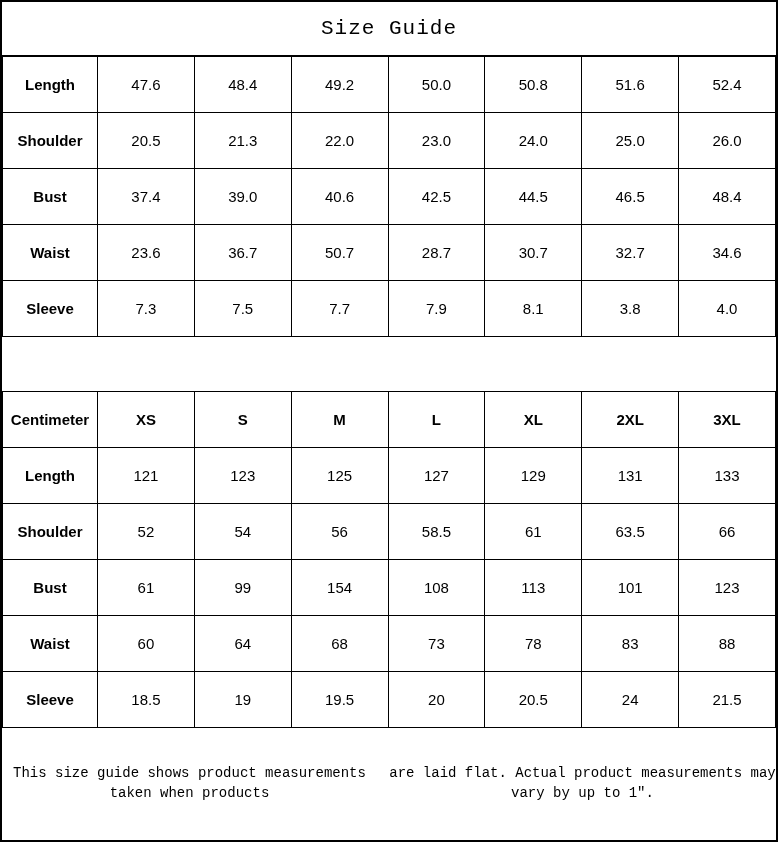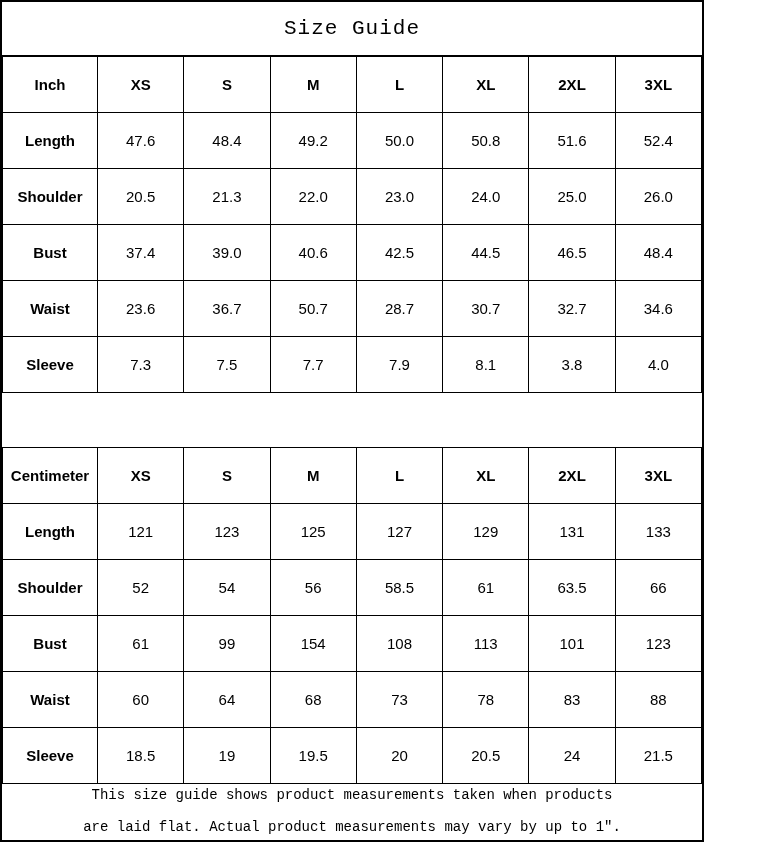--- a/index.html
+++ b/index.html
@@ -1,21 +1,21 @@
 <!DOCTYPE html>
 <html><head>
 <meta charset="utf-8">
 <style>
   html, body {
     margin: 0;
     padding: 0;
     background: #ffffff;
   }
   .sheet {
-    width: 704px;
+    width: 778px;
     height: 842px;
     box-sizing: border-box;
     border: 2px solid #000000;
     background: #ffffff;
     color: #000000;
     display: flex;
     flex-direction: column;
     font-family: "Liberation Sans", sans-serif;
   }
   .title-bar {
@@ -48,21 +48,21 @@
   }
   table.size-table td {
     font-weight: normal;
   }
   .spacer-row {
     flex: 0 0 54px;
   }
   .footer-note {
     flex: 1 1 auto;
     display: flex;
-    flex-direction: column;
+    flex-direction: row;
     align-items: center;
     justify-content: center;
     font-family: "Liberation Mono", "DejaVu Sans Mono", monospace;
     font-size: 14px;
     line-height: 1.4;
     text-align: center;
     gap: 12px;
   }
 </style>
 </head>
@@ -77,30 +77,20 @@
       <col style="width:95px">
       <col>
         <col>
         <col>
         <col>
         <col>
         <col>
         <col>
     </colgroup>
     <tbody>
-      <tr>
-        <th>Inch</th>
-        <th>XS</th>
-        <th>S</th>
-        <th>M</th>
-        <th>L</th>
-        <th>XL</th>
-        <th>2XL</th>
-        <th>3XL</th>
-      </tr>
       <tr>
         <th>Length</th>
         <td>47.6</td>
         <td>48.4</td>
         <td>49.2</td>
         <td>50.0</td>
         <td>50.8</td>
         <td>51.6</td>
         <td>52.4</td>
       </tr>

